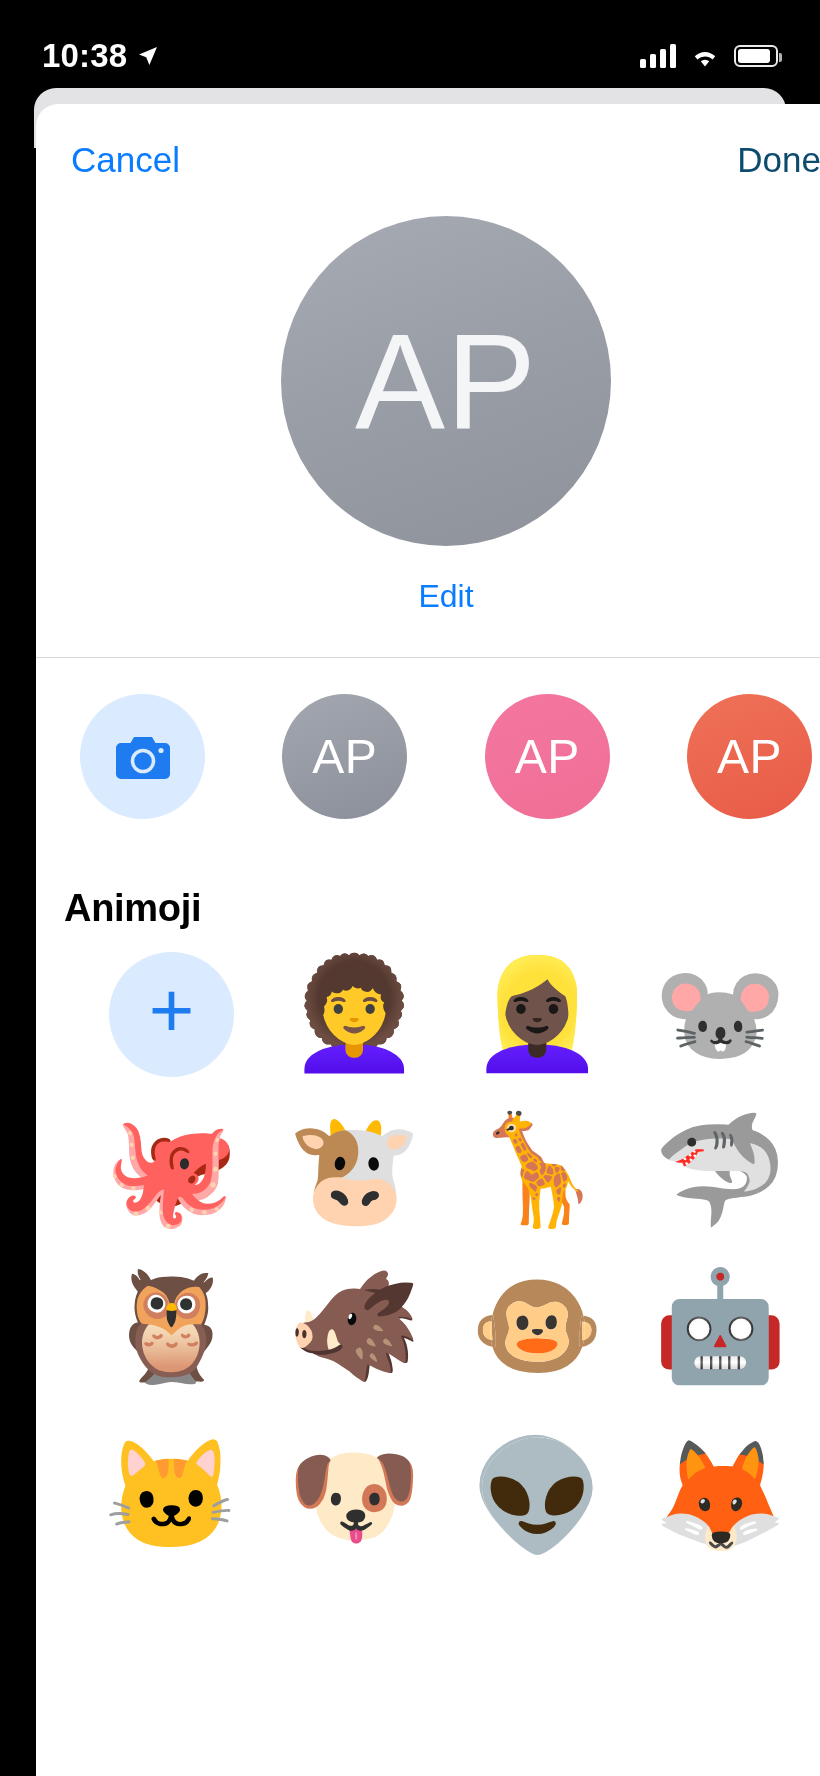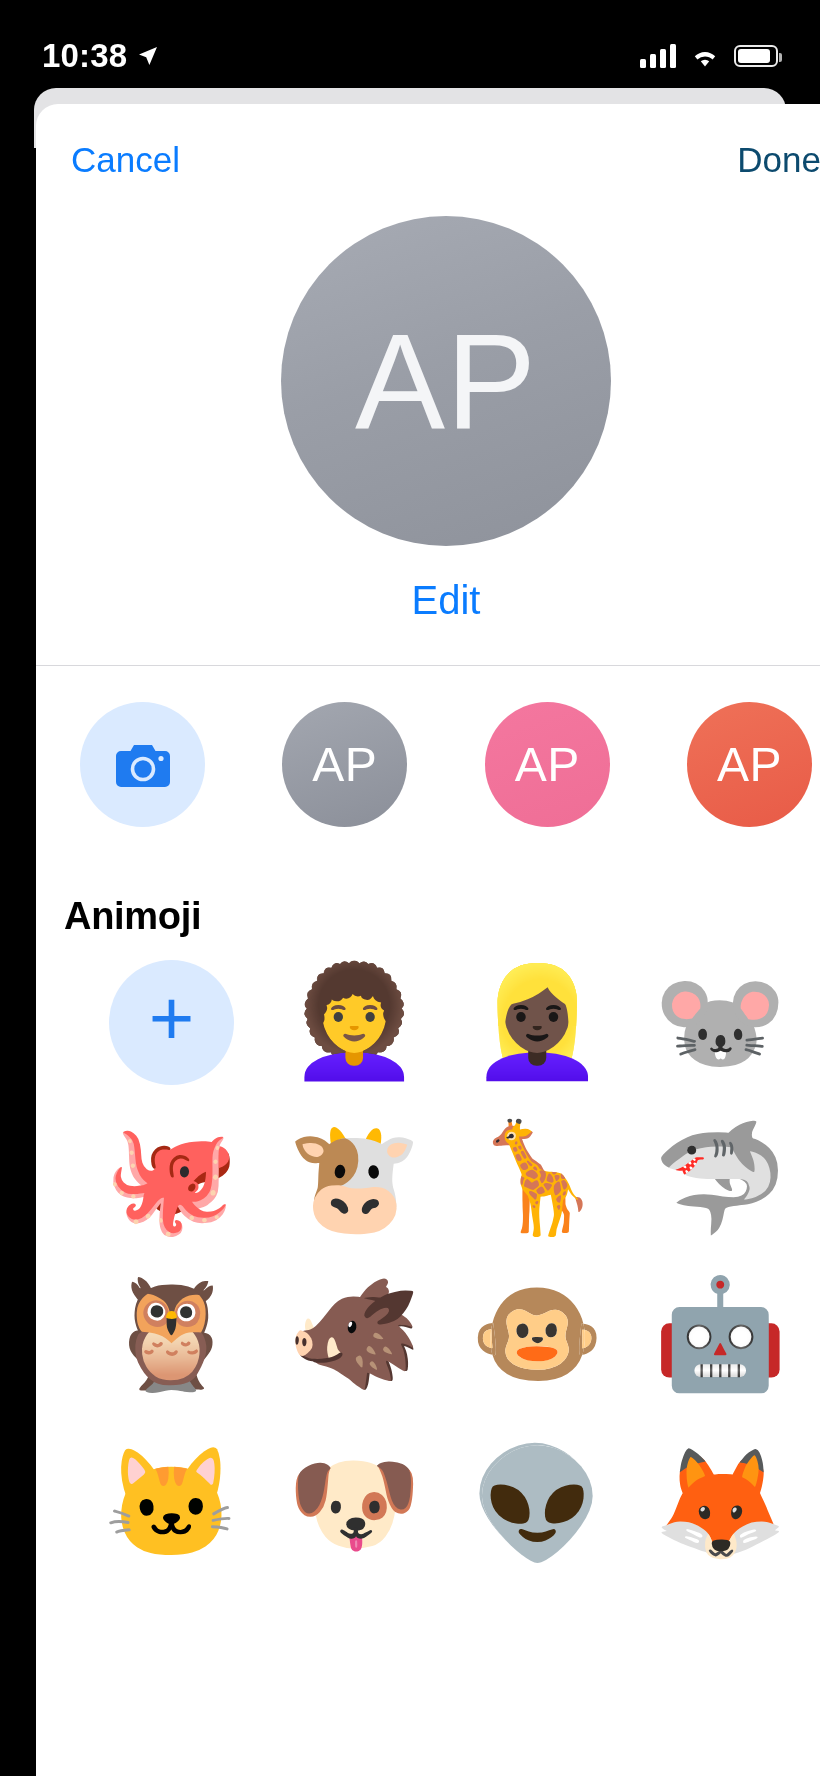--- a/index.html
+++ b/index.html
@@ -65,21 +65,21 @@
     width:330px; height:330px; border-radius:50%;
     margin: 0 auto;
     background: linear-gradient(160deg, #a7abb4 0%, #9a9ea7 45%, #8e929b 100%);
     display:flex; align-items:center; justify-content:center;
   }
   .avatar-big .initials {
     color:#f4f5f7; font-size:135px; font-weight:300; letter-spacing:1px;
     font-family:"Liberation Sans", sans-serif; line-height:1;
   }
   .edit-link {
-    display:block; margin:32px auto 0; color:#0a7cff; font-size:40px;
+    display:block; margin:32px auto 0; color:#0a7cff; font-size:32px;
     background:none; border:none; font-family:"Liberation Sans", sans-serif; cursor:pointer;
   }
 
   .divider { height:1px; background:#d8d8dc; margin-top:42px; }
 
   
   .section-head {
     display:flex; align-items:baseline; justify-content:space-between;
     padding: 38px 44px 0 44px;
   }

